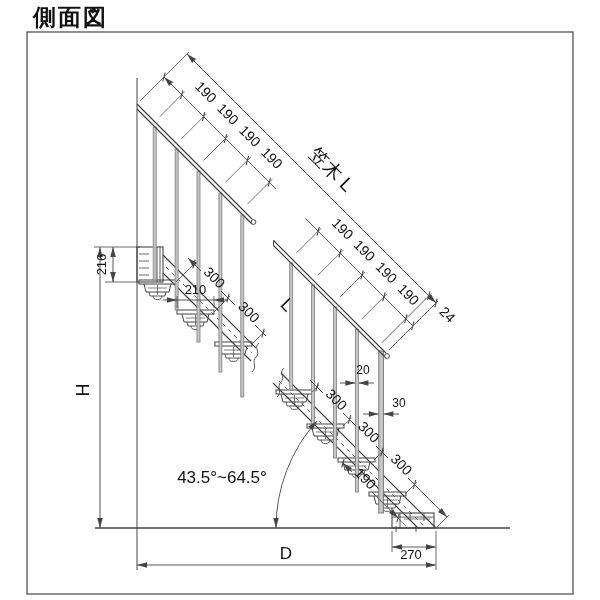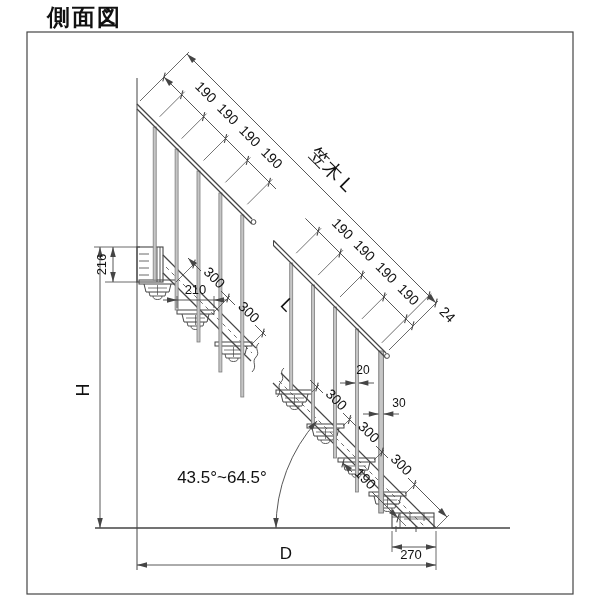--- a/index.html
+++ b/index.html
@@ -1,18 +1,18 @@
 <!DOCTYPE html>
 <html><head>
 <meta charset="utf-8">
 <style>
   html,body{margin:0;padding:0;background:#ffffff;width:600px;height:600px;overflow:hidden;}
   body{font-family:"Liberation Sans","DejaVu Sans",sans-serif;}
   #stage{position:relative;width:600px;height:600px;background:#fff;}
-  #title{position:absolute;left:47px;top:2px;font-size:23px;font-weight:600;color:#111;letter-spacing:2px;}
+  #title{position:absolute;left:33px;top:2px;font-size:23px;font-weight:600;color:#111;letter-spacing:2px;}
   svg text{fill:#111;font-family:"Liberation Sans","DejaVu Sans",sans-serif;}
 </style>
 </head>
 <body>
 
 <div id="stage">
   <div id="title">側面図</div>
   <svg id="cv" width="600" height="600" viewBox="0 0 600 600">
       <rect x="27" y="32" width="546" height="562" stroke="#454545" stroke-width="1.2" fill="none"></rect>
       <line x1="95" y1="528" x2="510" y2="528" stroke="#454545" stroke-width="1.3"></line>

